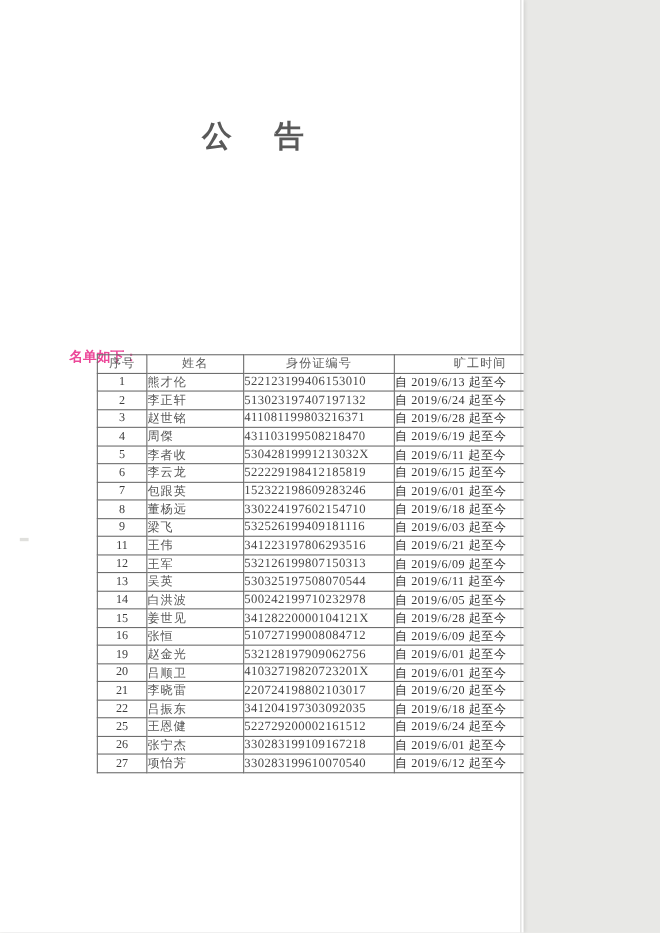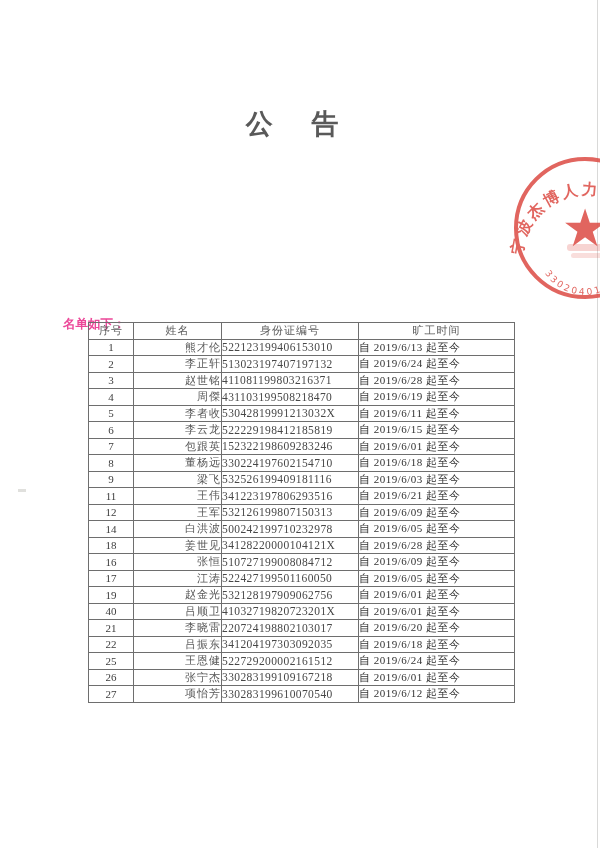--- a/index.html
+++ b/index.html
@@ -1,18 +1,18 @@
 <!DOCTYPE html>
 <html><head>
 <meta charset="utf-8">
 <style>
   html,body{margin:0;padding:0;background:#e8e8e6;}
   .page{
     position:relative;
-    width:600px;height:848px;
+    width:476px;height:848px;
     background:#ffffff;
     overflow:hidden;
     font-family:"Liberation Serif","DejaVu Serif",serif;
     color:#4a4a4a;
     box-shadow:0 0 4px rgba(0,0,0,.15);
   }
   .scan-edge-right{
     position:absolute;right:2px;top:0;width:1px;height:100%;
     background:#c9c9c7;opacity:.7;
   }
@@ -49,21 +49,21 @@
     overflow:hidden;
     white-space:nowrap;
     font-weight:normal;
   }
   col.c-idx{width:45px;}
   col.c-name{width:88px;}
   col.c-id{width:137px;}
   col.c-date{width:156px;}
   table.roster th{text-align:center;font-size:11px;color:#5a5a5a;letter-spacing:1px;}
   td.cell-idx{text-align:center;font-weight:bold;color:#3d3d3d;font-size:11px;}
-  td.cell-name{text-align:right;padding-left:7px;font-size:11px;letter-spacing:1px;color:#575757;}
+  td.cell-name{text-align:left;padding-left:7px;font-size:11px;letter-spacing:1px;color:#575757;}
   td.cell-id{text-align:left;padding-left:9px;font-size:11.5px;color:#474747;letter-spacing:0.4px;}
   td.cell-date{font-weight:bold;font-size:11px;color:#333;letter-spacing:0.5px;font-family:Liberation Serif, serif;}
   .stamp{
     position:absolute;left:505px;top:152px;width:160px;height:160px;
     opacity:.88;
     pointer-events:none;
   }
   .micro-mark{
     position:absolute;left:18px;top:489px;width:8px;height:3px;
     background:#d8d8d4;opacity:.8;
@@ -158,51 +158,51 @@
           <td class="cell-id">341223197806293516</td>
           <td class="cell-date">自 2019/6/21 起至今</td>
         </tr>
         <tr>
           <td class="cell-idx">12</td>
           <td class="cell-name">王军</td>
           <td class="cell-id">532126199807150313</td>
           <td class="cell-date">自 2019/6/09 起至今</td>
         </tr>
         <tr>
+          <td class="cell-idx">13</td>
+          <td class="cell-name">吴英</td>
+          <td class="cell-id">530325197508070544</td>
+          <td class="cell-date">自 2019/6/11 起至今</td>
+        </tr>
+        <tr>
           <td class="cell-idx">14</td>
           <td class="cell-name">白洪波</td>
           <td class="cell-id">500242199710232978</td>
           <td class="cell-date">自 2019/6/05 起至今</td>
         </tr>
         <tr>
-          <td class="cell-idx">18</td>
+          <td class="cell-idx">15</td>
           <td class="cell-name">姜世见</td>
           <td class="cell-id">34128220000104121X</td>
           <td class="cell-date">自 2019/6/28 起至今</td>
         </tr>
         <tr>
           <td class="cell-idx">16</td>
           <td class="cell-name">张恒</td>
           <td class="cell-id">510727199008084712</td>
           <td class="cell-date">自 2019/6/09 起至今</td>
         </tr>
         <tr>
-          <td class="cell-idx">17</td>
-          <td class="cell-name">江涛</td>
-          <td class="cell-id">522427199501160050</td>
-          <td class="cell-date">自 2019/6/05 起至今</td>
-        </tr>
-        <tr>
           <td class="cell-idx">19</td>
           <td class="cell-name">赵金光</td>
           <td class="cell-id">532128197909062756</td>
           <td class="cell-date">自 2019/6/01 起至今</td>
         </tr>
         <tr>
-          <td class="cell-idx">40</td>
+          <td class="cell-idx">20</td>
           <td class="cell-name">吕顺卫</td>
           <td class="cell-id">41032719820723201X</td>
           <td class="cell-date">自 2019/6/01 起至今</td>
         </tr>
         <tr>
           <td class="cell-idx">21</td>
           <td class="cell-name">李晓雷</td>
           <td class="cell-id">220724198802103017</td>
           <td class="cell-date">自 2019/6/20 起至今</td>
         </tr>

